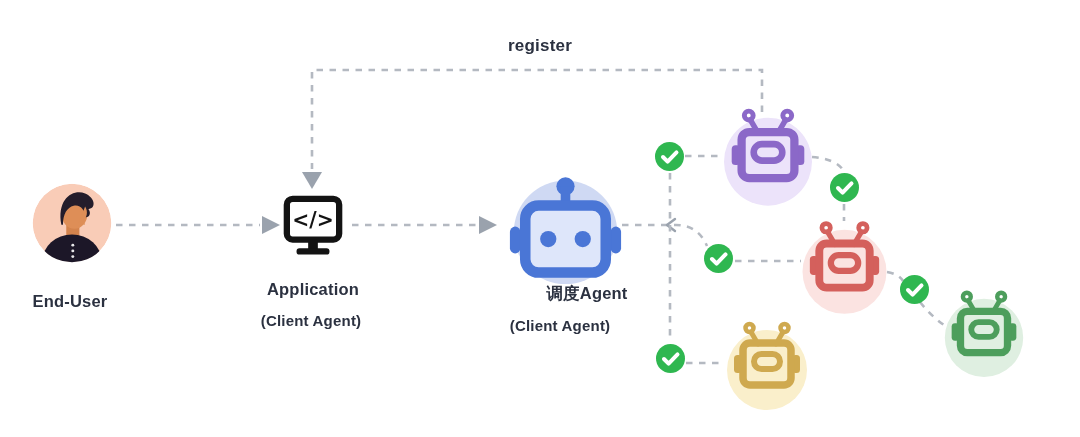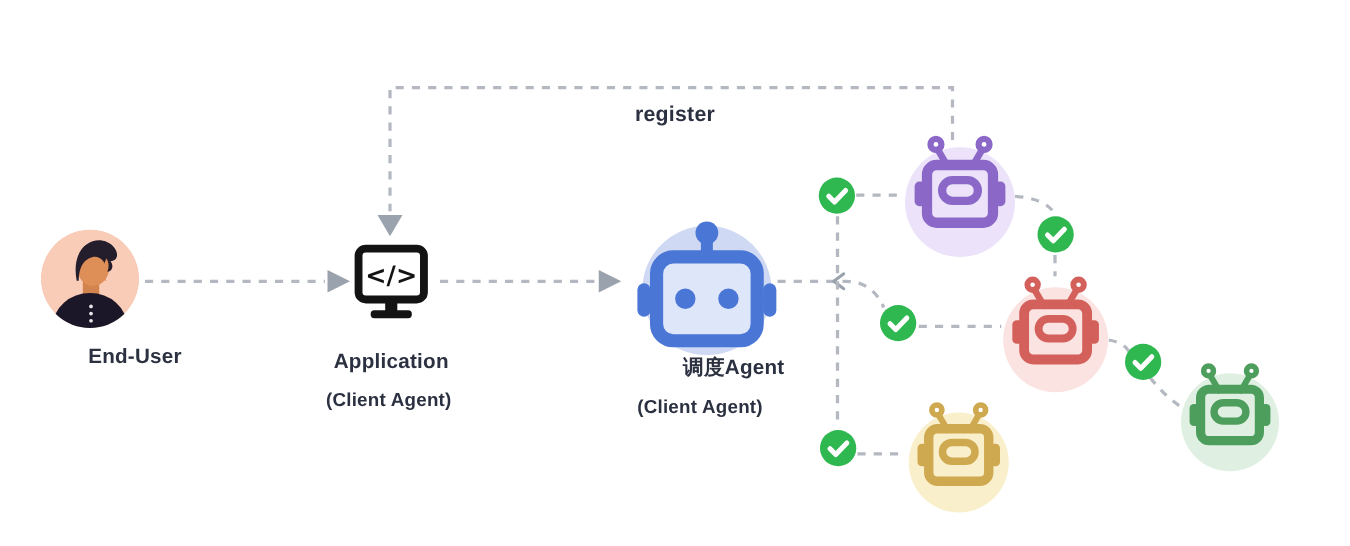--- a/index.html
+++ b/index.html
@@ -103,21 +103,21 @@
     <path class="dash" d="M887,272 Q899,274 903,281"></path>
     <path class="dash" d="M920,302 Q931,316 944,325"></path>
     <path class="dash" d="M686,363 H724"></path>
   </svg>
 
   <div class="node" style="left:31px;top:182px;width:82px;height:82px;">
     <svg class="agent-icon" width="82" height="82">
         <use href="#user-avatar"></use>
       </svg>
   </div>
-  <div class="label" style="left:70px;top:276px;margin-left:38px;">End-User</div>
+  <div class="label" style="left:70px;top:292px;">End-User</div>
 
   <div class="node" style="left:282px;top:195px;width:62px;height:62px;">
     <svg class="agent-icon" width="62" height="62">
         <use href="#monitor-code"></use>
       </svg>
   </div>
   <div class="label" style="left:313px;top:280px;">Application</div>
   <div class="label sublabel" style="left:311px;top:312px;">(Client Agent)</div>
 
   <div class="node" style="left:508px;top:171px;width:115px;height:115px;">
@@ -158,15 +158,15 @@
   <div class="check" style="left:703px;top:243px;"><svg width="31" height="31">
         <use href="#check-circle"></use>
       </svg></div>
   <div class="check" style="left:655px;top:343px;"><svg width="31" height="31">
         <use href="#check-circle"></use>
       </svg></div>
   <div class="check" style="left:899px;top:274px;"><svg width="31" height="31">
         <use href="#check-circle"></use>
       </svg></div>
 
-  <div class="label edge-label" style="left:540px;top:36px;margin-top:46px;">register</div>
+  <div class="label edge-label" style="left:540px;top:36px;">register</div>
 
 </div>
 
 </body></html>

